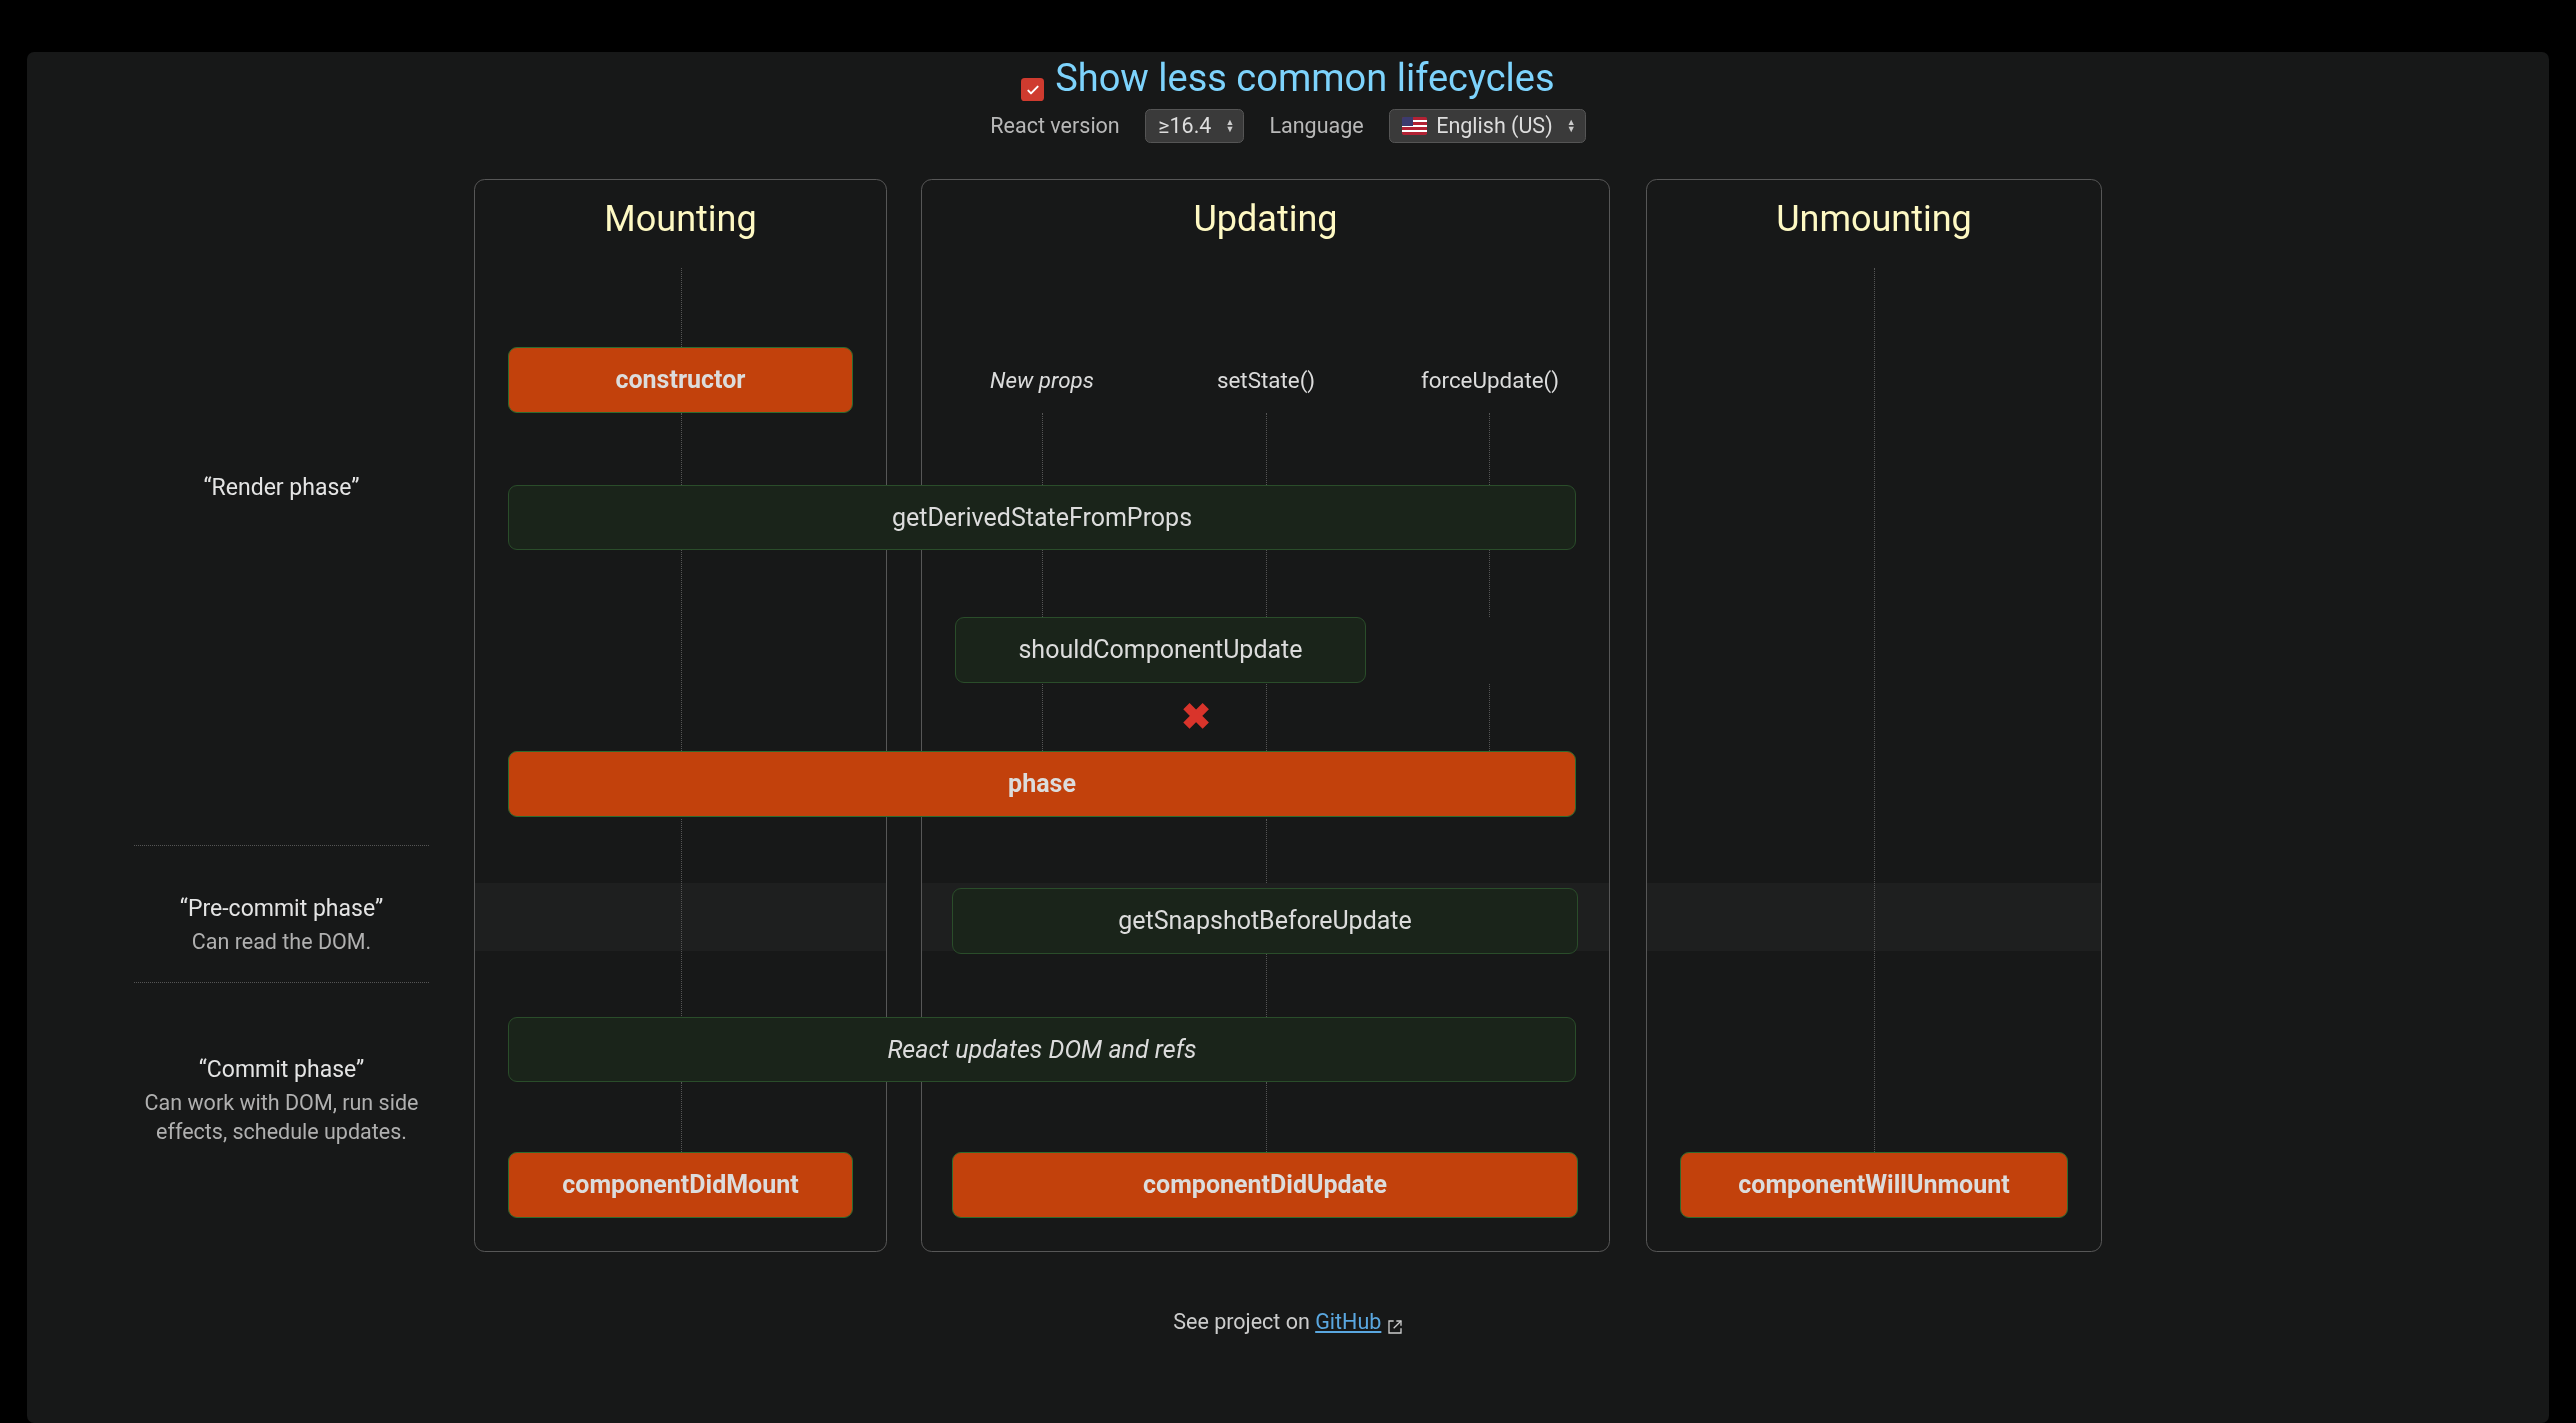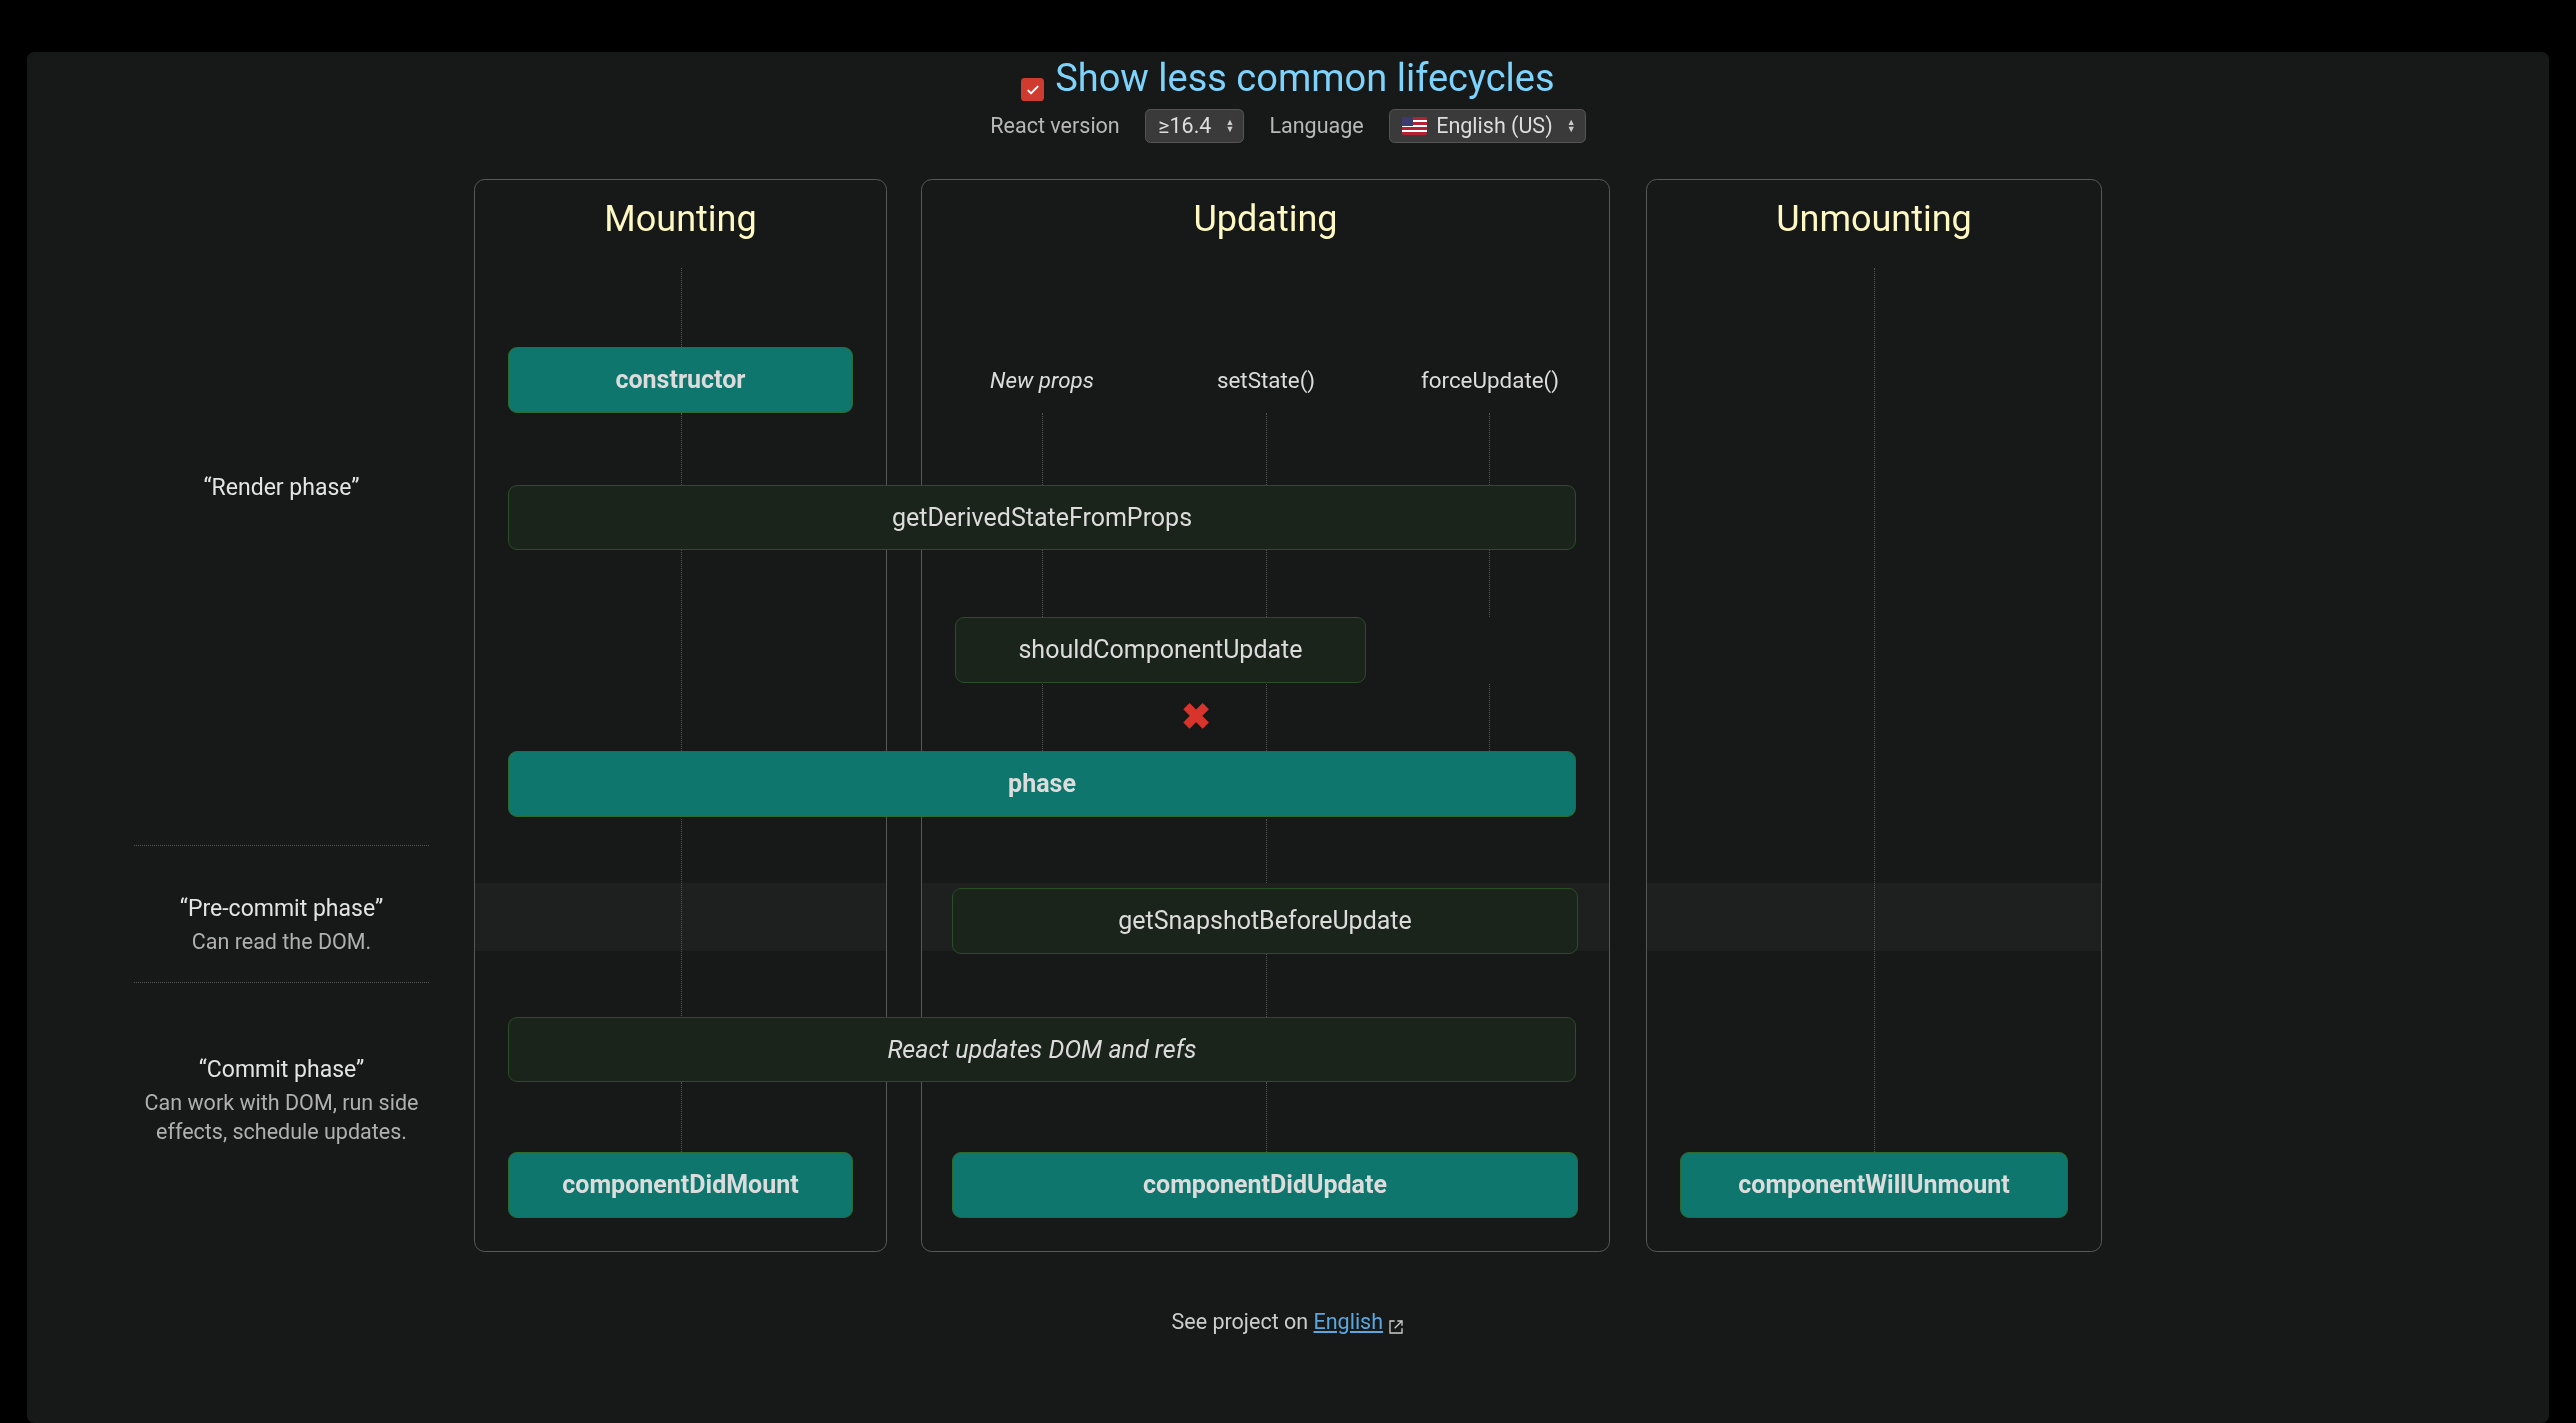--- a/index.html
+++ b/index.html
@@ -128,21 +128,21 @@
     position: absolute;
     background: #1e1f1f;
     height: 68px;
     z-index: 0;
   }
 
   
   .box {
     position: absolute;
     border: 0.9px solid #2e6b2e;
-    background: #0f766e;
+    background: #c2410c;
     border-radius: 9px;
     display: flex;
     align-items: center;
     justify-content: center;
     color: #dcdcdc;
     z-index: 2;
   }
   .box.bold { font-weight: 700; font-size: 25px; }
   .box.dim { background: #1a241a; border-color: #2a4d2a; font-weight:400; font-size: 25px; }
   .box.italic { font-style: italic; }
@@ -316,21 +316,21 @@
       <span>componentDidMount</span>
     </div>
 
     <div class="box bold" style="left:1510px; top:973px; width:388px; height:66px;">
       <span>componentWillUnmount</span>
     </div>
 
   </div>
 
   <div class="footer">
-    <span>See project on </span><a href="#"><span>English</span></a><span class="ext-icon"><svg viewBox="0 0 24 24">
+    <span>See project on </span><a href="#"><span>GitHub</span></a><span class="ext-icon"><svg viewBox="0 0 24 24">
           <path d="M14 3h7v7"></path>
           <path d="M10 14L21 3"></path>
           <path d="M21 14v7H3V3h7"></path>
         </svg></span>
   </div>
 
 </div>
 
 
 </body></html>

